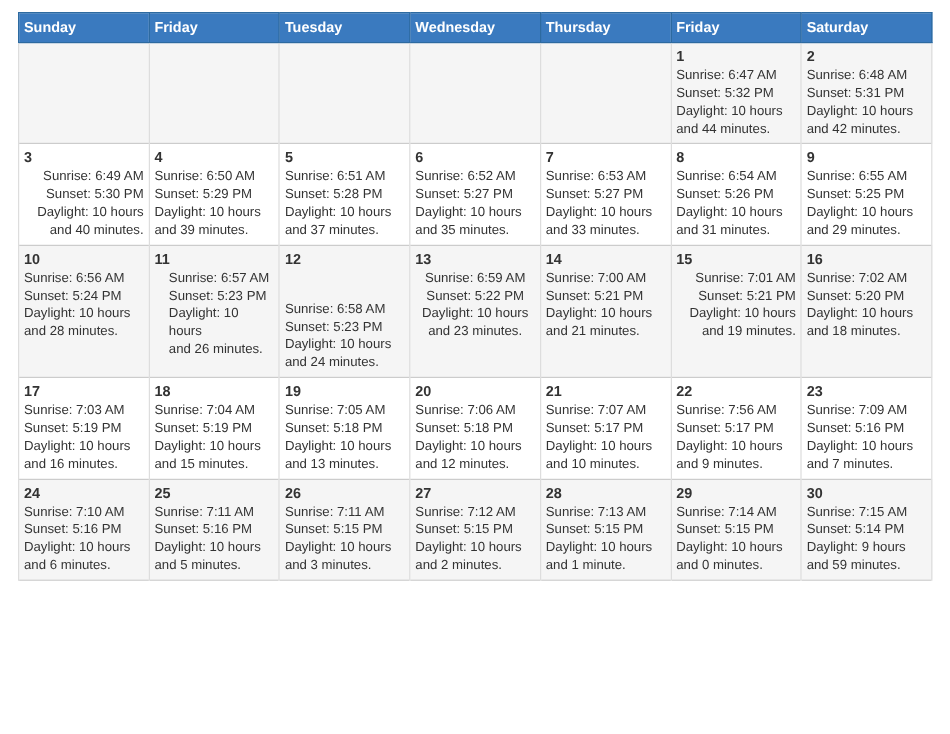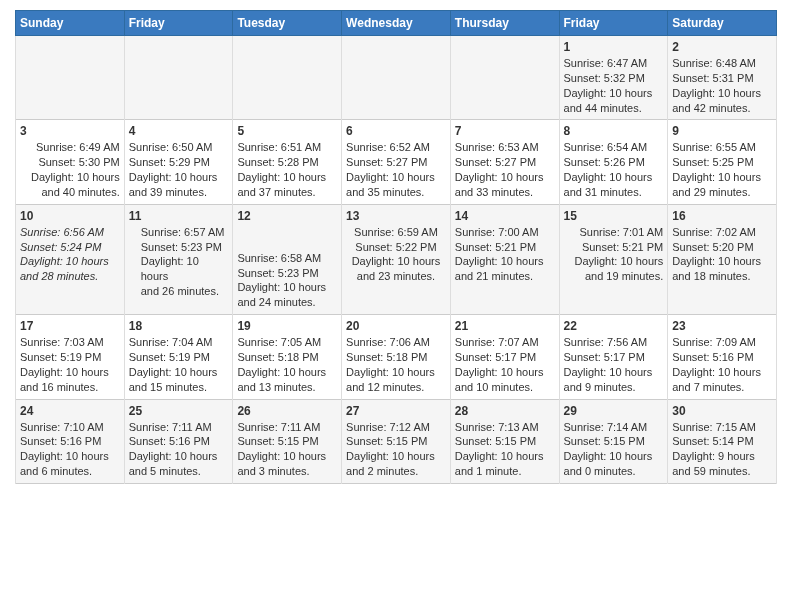--- a/index.html
+++ b/index.html
@@ -171,21 +171,21 @@
             <span class="day-number">9</span>
             <div class="day-info" style="white-space: pre-line;">Sunrise: 6:55 AM
 Sunset: 5:25 PM
 Daylight: 10 hours
 and 29 minutes.</div>
           </td>
         </tr>
         <tr>
           <td>
             <span class="day-number">10</span>
-            <div class="day-info" style="white-space: pre-line; font-style: italic;">Sunrise: 6:56 AM
+            <div class="day-info" style="white-space: pre-line;">Sunrise: 6:56 AM
 Sunset: 5:24 PM
 Daylight: 10 hours
 and 28 minutes.</div>
           </td>
           <td>
             <span class="day-number">11</span>
             <div class="day-info" style="white-space: pre-line; margin-left: 12px;">Sunrise: 6:57 AM
 Sunset: 5:23 PM
 Daylight: 10 hours
 and 26 minutes.</div>

